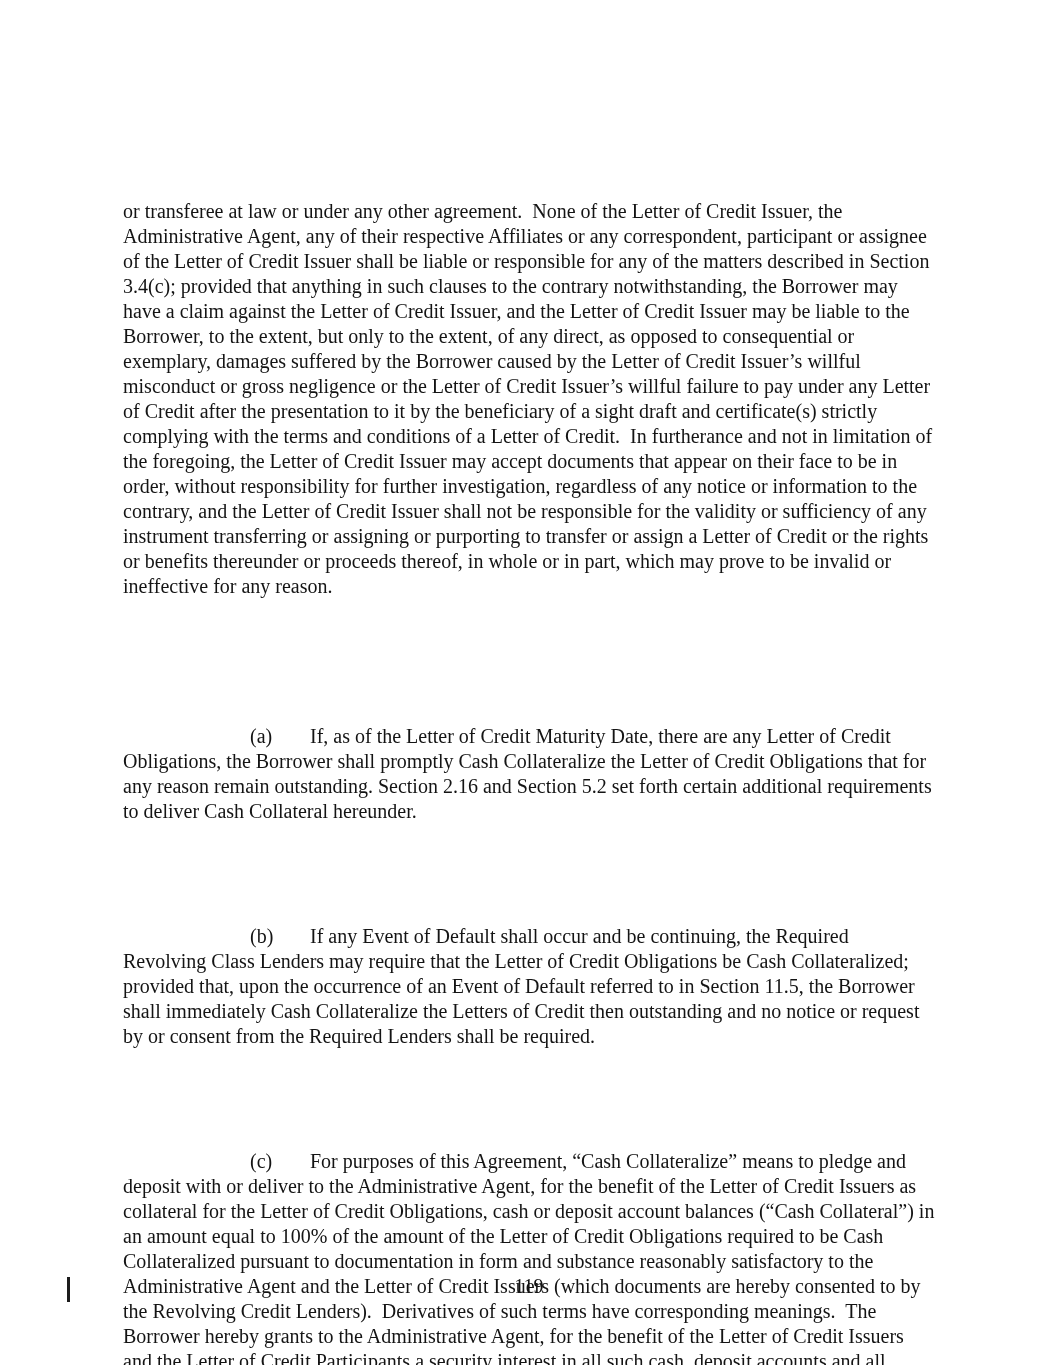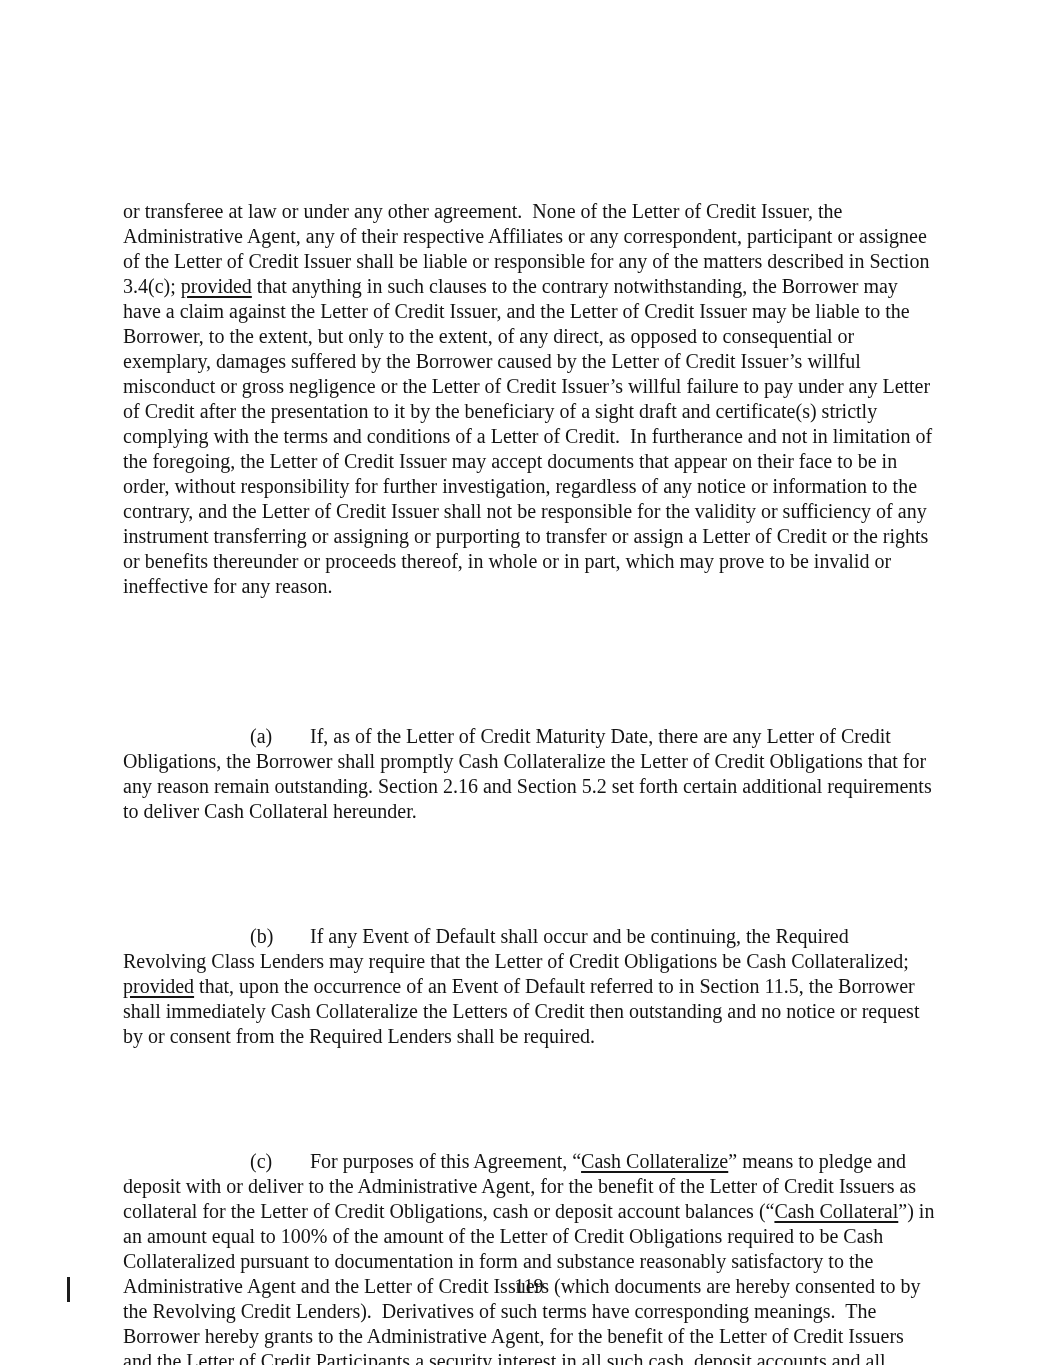--- a/index.html
+++ b/index.html
@@ -34,21 +34,21 @@
   .tab {
     display: inline-block;
     height: 1px;
   }
   .tab-1 { width: 127px; }   
   .tab-head { width: 185px; }
   .label-cell {
     display: inline-block;
     width: 60px;             
   }
-  .u { text-decoration: underline; text-underline-offset: 3px; }
+  .u { text-underline-offset: 3px; }
   .u-tab {
     display: inline-block;
     width: 37px;
     border-bottom: 2px solid #141414;
     height: 19px;
     vertical-align: baseline;
   }
   .footer-pageno {
     position: absolute;
     left: 123px; top: 1274px;

